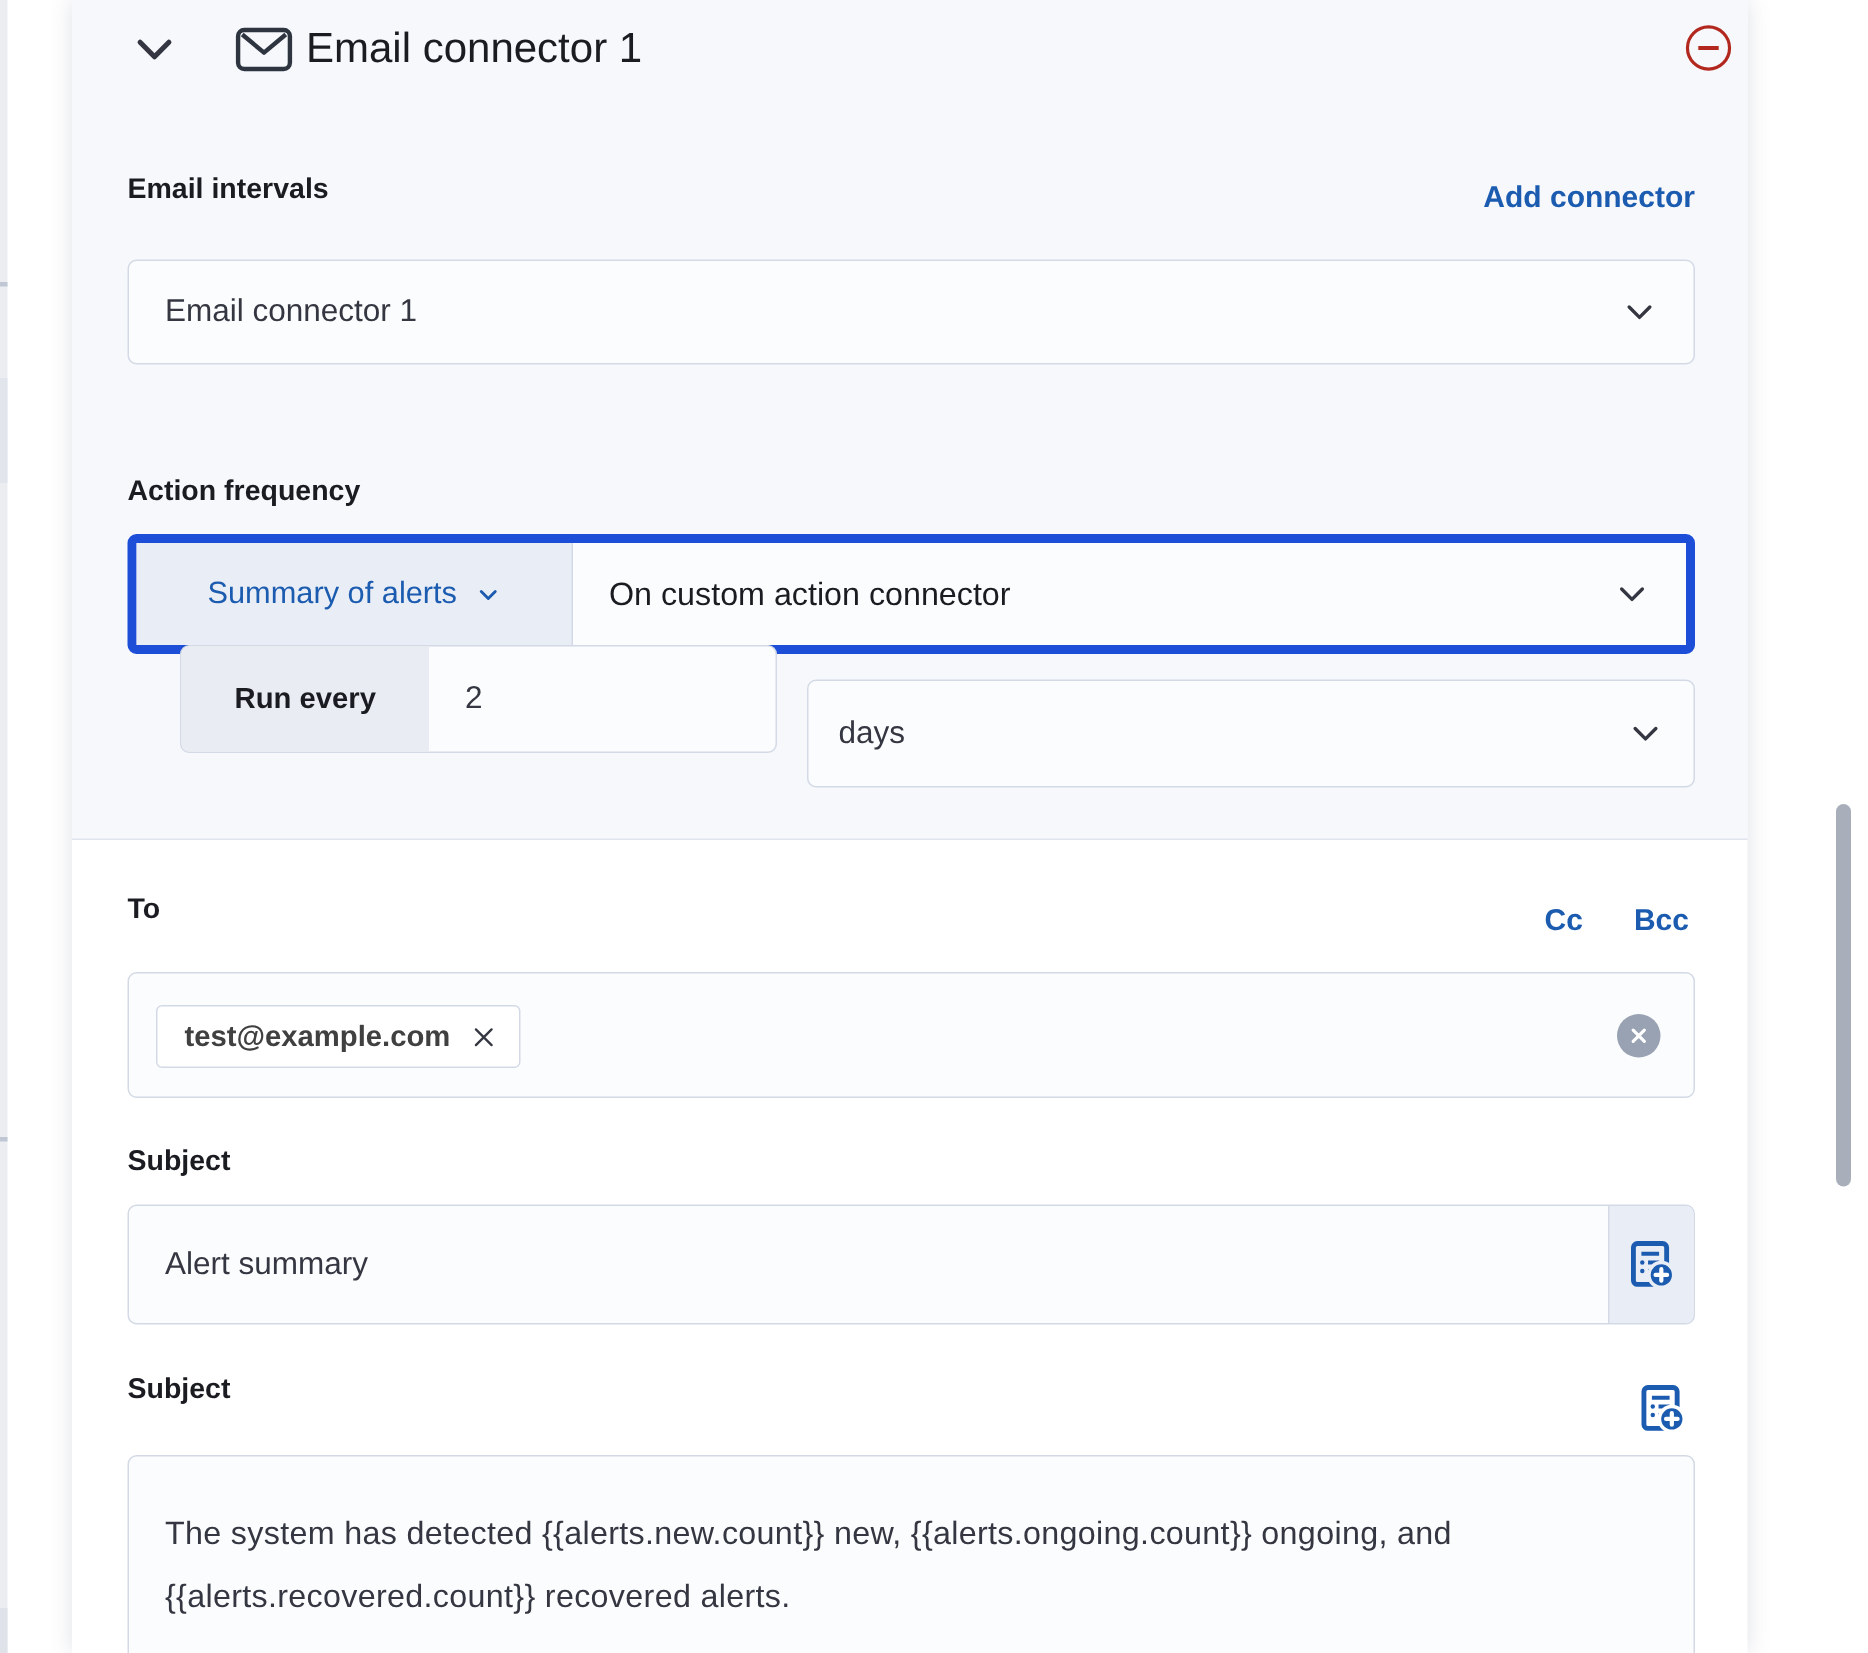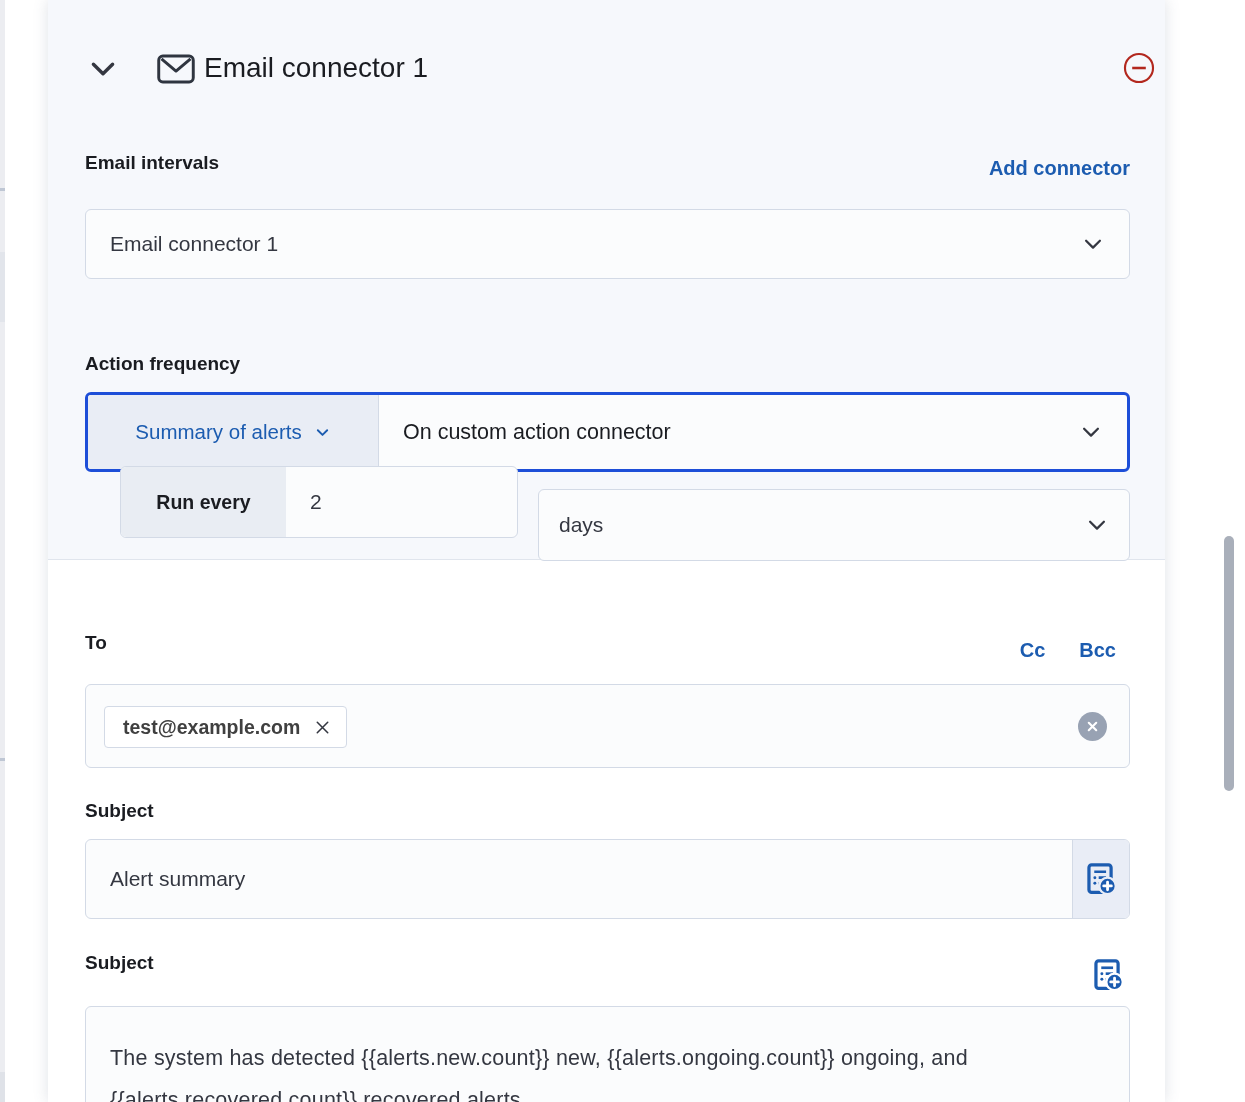--- a/index.html
+++ b/index.html
@@ -10,56 +10,56 @@
   .page-strip { position:absolute; left:0; top:0; width:5px; height:1102px; background:#ecedf1; }
   .strip-line { position:absolute; left:0; width:5px; height:3px; background:#bfc7d4; }
   .strip-block { position:absolute; left:0; width:5px; background:#e2e5eb; }
 
   
   .action-panel { position:absolute; left:48px; top:0; width:1117px; height:1102px;
     background:#fff; box-shadow:0 0 14px rgba(76,92,121,.18); }
   .panel-head { position:absolute; left:0; top:0; width:100%; height:560px;
     background:#f6f8fc; border-bottom:1px solid #e0e5ed; }
 
-  .abs { position:absolute;margin-top:36px; }
+  .abs { position:absolute; }
   .lbl { font-size:19px; font-weight:700; color:#1a1c21; }
   .link { font-size:20px; font-weight:700; color:#1c5cb0; cursor:pointer; }
 
   .hdr-chevron { left:38px; top:16px; width:34px; height:34px; display:flex;
     align-items:center; justify-content:center; cursor:pointer; }
   .hdr-mail { left:107px; top:14px; width:42px; height:38px; display:flex;
     align-items:center; justify-content:center; }
   .hdr-title { left:156px; top:13px; font-size:28px; font-weight:500; color:#1a1c21; line-height:38px; }
   .remove-btn { left:1074px; top:15px; width:34px; height:34px; display:flex;
     align-items:center; justify-content:center; cursor:pointer; }
 
   .control { background:#fbfcfd; border:1px solid #d3dae6; border-radius:6px;
     display:flex; align-items:center; }
   .control .ctl-text { font-size:21px; color:#343741; }
   .chev-right { margin-left:auto; display:flex; align-items:center; }
 
   .sel-connector { left:37px; top:173px; width:1045px; height:70px; padding:0 24px; cursor:pointer; }
 
   .freq-combo { left:37px; top:356px; width:1045px; height:80px; background:#fbfcfd;
-    border:3px solid #1d4ed8; border-radius:6px; display:flex; overflow:hidden; }
+    border:6px solid #1d4ed8; border-radius:6px; display:flex; overflow:hidden; }
   .summary-btn { width:291px; background:#e9edf5; border-right:1px solid #d3dae6;
     display:flex; align-items:center; justify-content:center; gap:12px;
     font-size:20.5px; font-weight:500; color:#1c5cb0; cursor:pointer; }
   .interval-sel { flex:1; display:flex; align-items:center; padding:0 24px; cursor:pointer; }
 
   .run-combo { left:72px; top:430px; width:398px; height:72px; overflow:hidden;justify-content:space-between; }
   .run-prepend { width:165px; height:100%; background:#e9edf3; display:flex;
     align-items:center; justify-content:center; font-size:19.5px; font-weight:700; color:#1a1c21;
     border-radius:5px 0 0 5px; }
   .run-input { flex:1; min-width:0; height:100%; border:none; outline:none; background:transparent;
     padding:0 0 0 24px; font-size:21px; color:#343741; font-family:"Liberation Sans", sans-serif; }
   .unit-sel { left:490px; top:453px; width:592px; height:72px; padding:0 20px; cursor:pointer; }
 
   .lbl-to { left:37px; top:596px; }
-  .ccbcc { right:49px; top:603px; display:flex; gap:34px; }
+  .ccbcc { right:39px; top:603px; display:flex; gap:34px; }
 
   .to-combo { left:37px; top:648px; width:1045px; height:84px; background:#fbfcfd;
     border:1px solid #d3dae6; border-radius:6px; cursor:text; }
   .chip { position:absolute; left:18px; top:21px; height:42px; background:#fff;
     border:1px solid #d3dae6; border-radius:4px; display:flex; align-items:center;
     gap:13px; padding:0 14px 0 18px; font-size:19.5px; font-weight:700; color:#404040; }
   .chip-x { display:flex; align-items:center; cursor:pointer; }
   .clear-btn { position:absolute; right:22px; top:27px; width:29px; height:29px;
     border-radius:50%; background:#98a2b3; display:flex; align-items:center;
     justify-content:center; cursor:pointer; }

